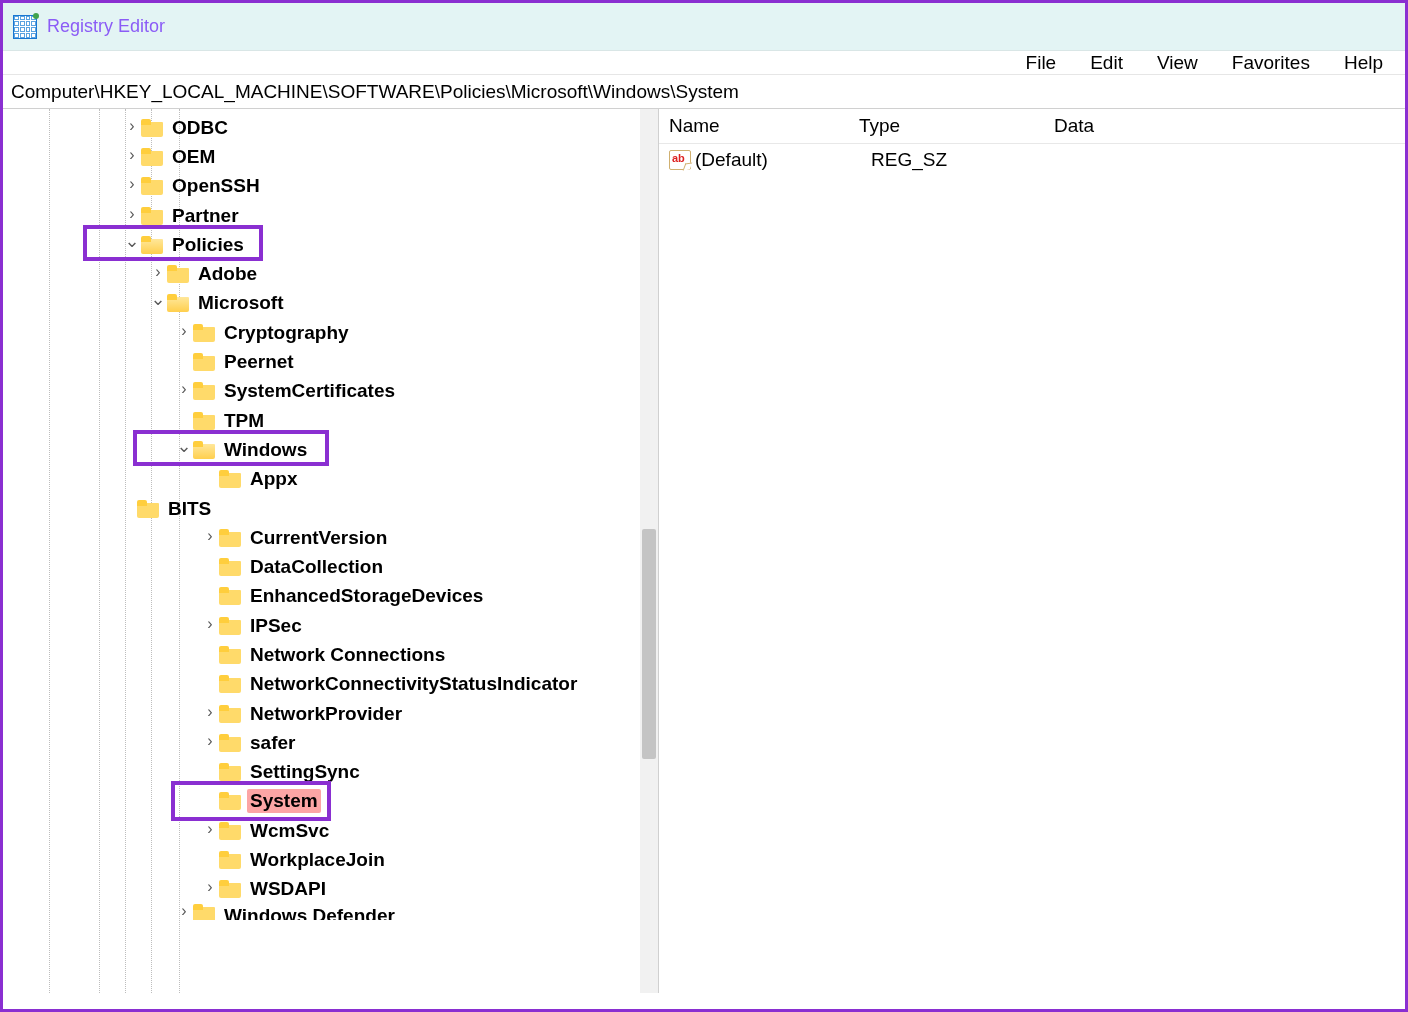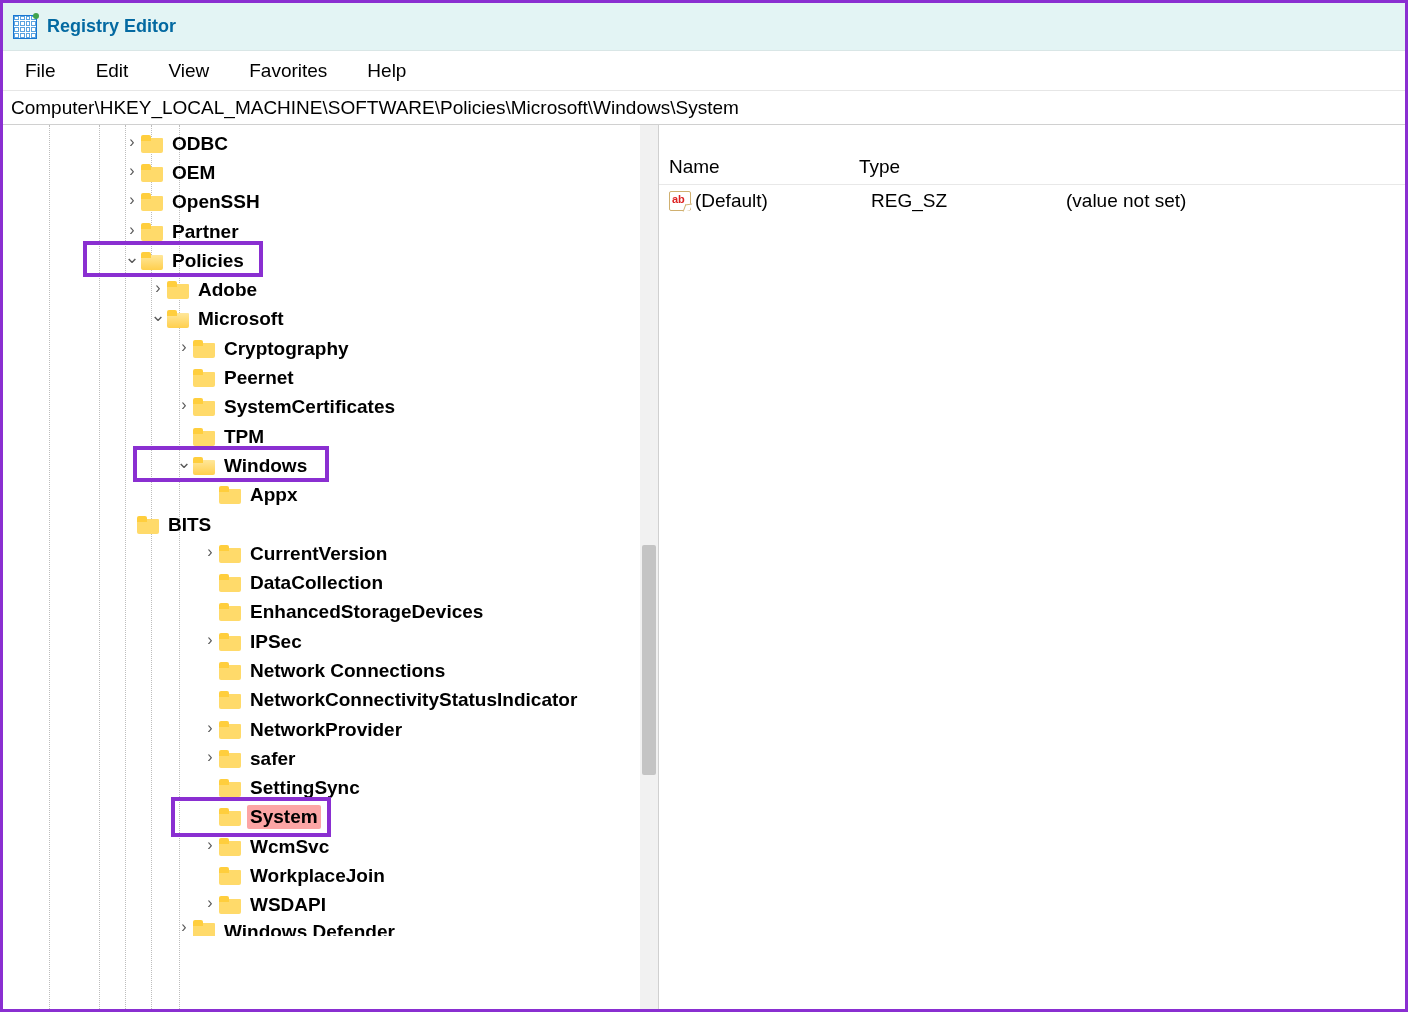--- a/index.html
+++ b/index.html
@@ -4,24 +4,24 @@
 <style>
   * { box-sizing: border-box; margin: 0; padding: 0; }
   html, body { width: 1408px; height: 1012px; font-family: "Segoe UI", Tahoma, sans-serif; font-size: 18px; color: #000; background: #fff; overflow: hidden; }
   body { border: 3px solid #8a2fd1; position: relative; }
 
   
   .titlebar { height: 48px; background: #e3f4f4; display: flex; align-items: center; padding: 0 10px; border-bottom: 1px solid #d9e6e6; }
   .app-icon { width: 24px; height: 24px; margin-right: 10px; display: grid; grid-template-columns: repeat(4,1fr); grid-template-rows: repeat(4,1fr); gap: 1px; background: #fff; border: 1px solid #1976d2; position: relative; }
   .app-icon .cell { background: #fff; border: 0.5px solid #5aa3e0; }
   .app-icon .dot { position: absolute; width: 6px; height: 6px; background: #3fa34d; border-radius: 50%; top: -3px; right: -3px; }
-  .title-text { font-size: 18px; color: #0369a1; font-weight: bold; }
-
-  
-  .menubar { height: 40px; display: flex; align-items: center; padding: 0 8px; gap: 12px; border-bottom: 1px solid #e6e6e6; }
+  .title-text { font-size: 18px; color: #8b5cf6; }
+
+  
+  .menubar { height: 24px; display: flex; align-items: center; padding: 0 8px; gap: 6px; border-bottom: 1px solid #e6e6e6; justify-content: flex-end; }
   .menu-item { padding: 6px 14px; font-size: 19px; cursor: default; }
 
   
   .addressbar { height: 34px; display: flex; align-items: center; padding: 0 8px; font-size: 19px; border-bottom: 1px solid #d0d0d0; }
 
   
   .main { display: flex; height: calc(1012px - 48px - 40px - 34px - 6px); }
   .tree-pane { width: 656px; position: relative; overflow: hidden; border-right: 1px solid #d0d0d0; }
   .values-pane { flex: 1; overflow: hidden; }
 
@@ -39,21 +39,21 @@
   .highlight-box { border: 4px solid #8a2fd1; position: absolute; pointer-events: none; }
 
   
   .guide { position:absolute; border-left: 1px dotted #bdbdbd; top:0; bottom:0; }
 
   
   .vscroll { position: absolute; right: 0; top: 0; bottom: 0; width: 18px; background: #f1f1f1; }
   .vscroll .thumb { position: absolute; left: 2px; right: 2px; background: #c4c4c4; border-radius: 2px; top: 420px; height: 230px; }
 
   
-  .values-header { display: flex; height: 35px; align-items: center; border-bottom: 1px solid #e8e8e8; font-size: 19px; margin-top: 25px; }
+  .values-header { display: flex; height: 35px; align-items: center; border-bottom: 1px solid #e8e8e8; font-size: 19px; }
   .col { padding: 0 10px; }
   .col.name { width: 190px; }
   .col.type { width: 195px; }
   .col.data { flex: 1; }
   .value-row { display: flex; height: 32px; align-items: center; font-size: 19px; }
   .ab-icon { width: 22px; height: 20px; margin: 0 4px 0 10px; position: relative; display:inline-flex; align-items:center; justify-content:center; }
   .ab-icon .doc { width:22px; height:20px; background:#fff; border:1px solid #d0b070; border-radius:2px; position:relative; }
   .ab-icon .doc::before { content:"ab"; font-size:11px; font-weight:bold; color:#d22; position:absolute; left:2px; top:1px; }
   .ab-icon .doc::after { content:""; position:absolute; right:-1px; bottom:-1px; width:6px; height:6px; background:#fff; border-left:1px solid #d0b070; border-top:1px solid #d0b070; transform: skew(-20deg,-10deg);}
 </style>
@@ -251,23 +251,23 @@
         <div class="highlight-box" style="left: 80px; top: 116px; width: 180px; height: 36px;"></div>
         <div class="highlight-box" style="left: 130px; top: 321px; width: 196px; height: 36px;"></div>
         <div class="highlight-box" style="left: 168px; top: 672px; width: 160px; height: 40px;"></div>
       </div>
   </div>
 
   <div class="values-pane">
     <div class="values-header">
       <div class="col name">Name</div>
       <div class="col type">Type</div>
+      <div class="col data">Data</div>
     </div>
     <div class="value-row">
       <span class="ab-icon">
           <span class="doc"></span>
         </span>
       <div class="col name" style="width:166px;padding-left:0">(Default)</div>
       <div class="col type">REG_SZ</div>
-      <div class="col data">(value not set)</div>
     </div>
   </div>
 </div>
 
 </body></html>

